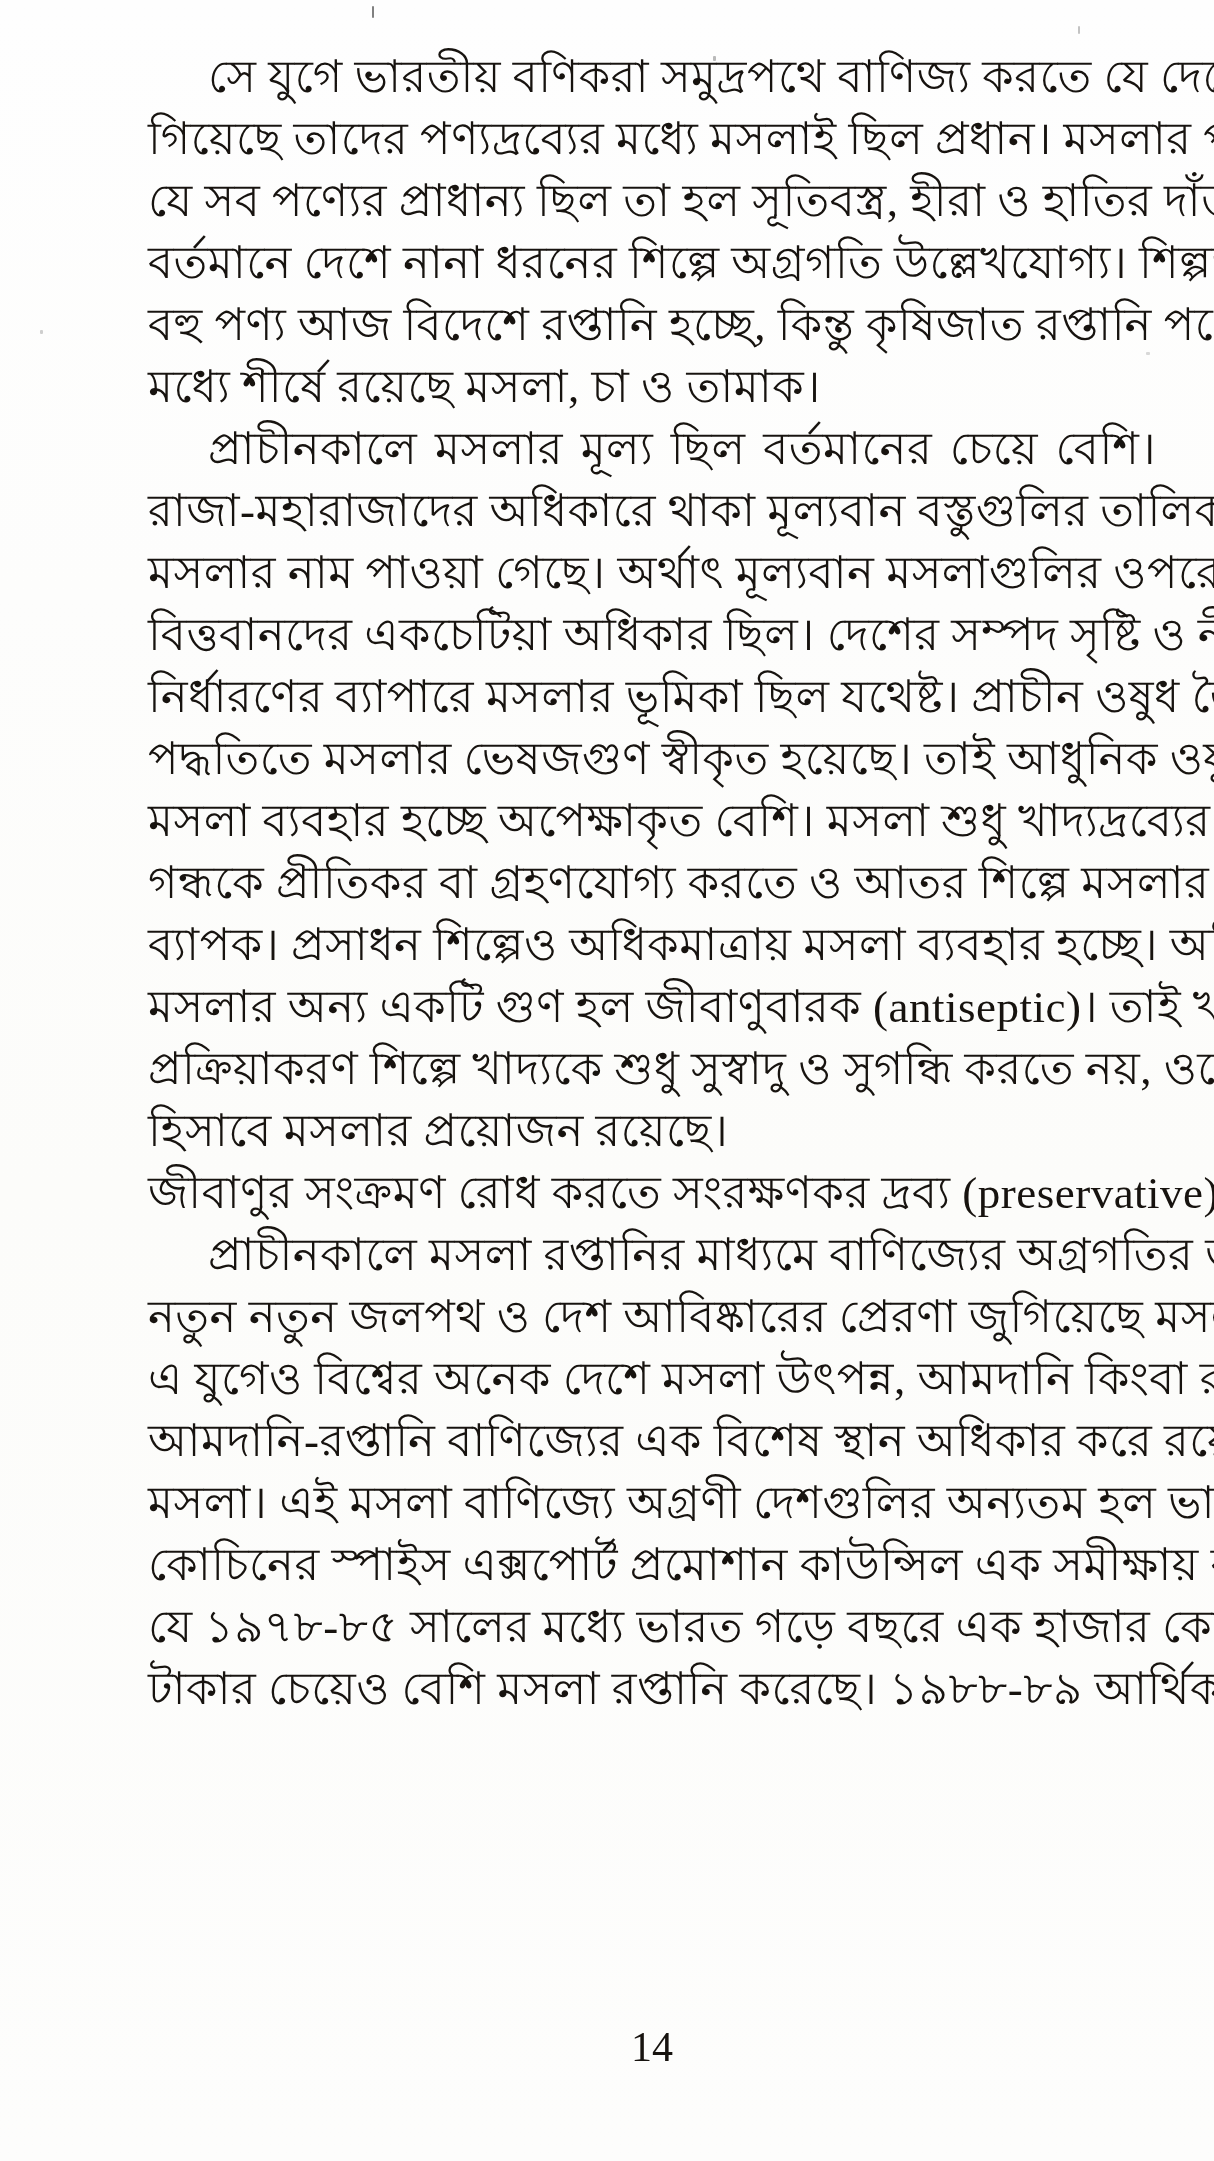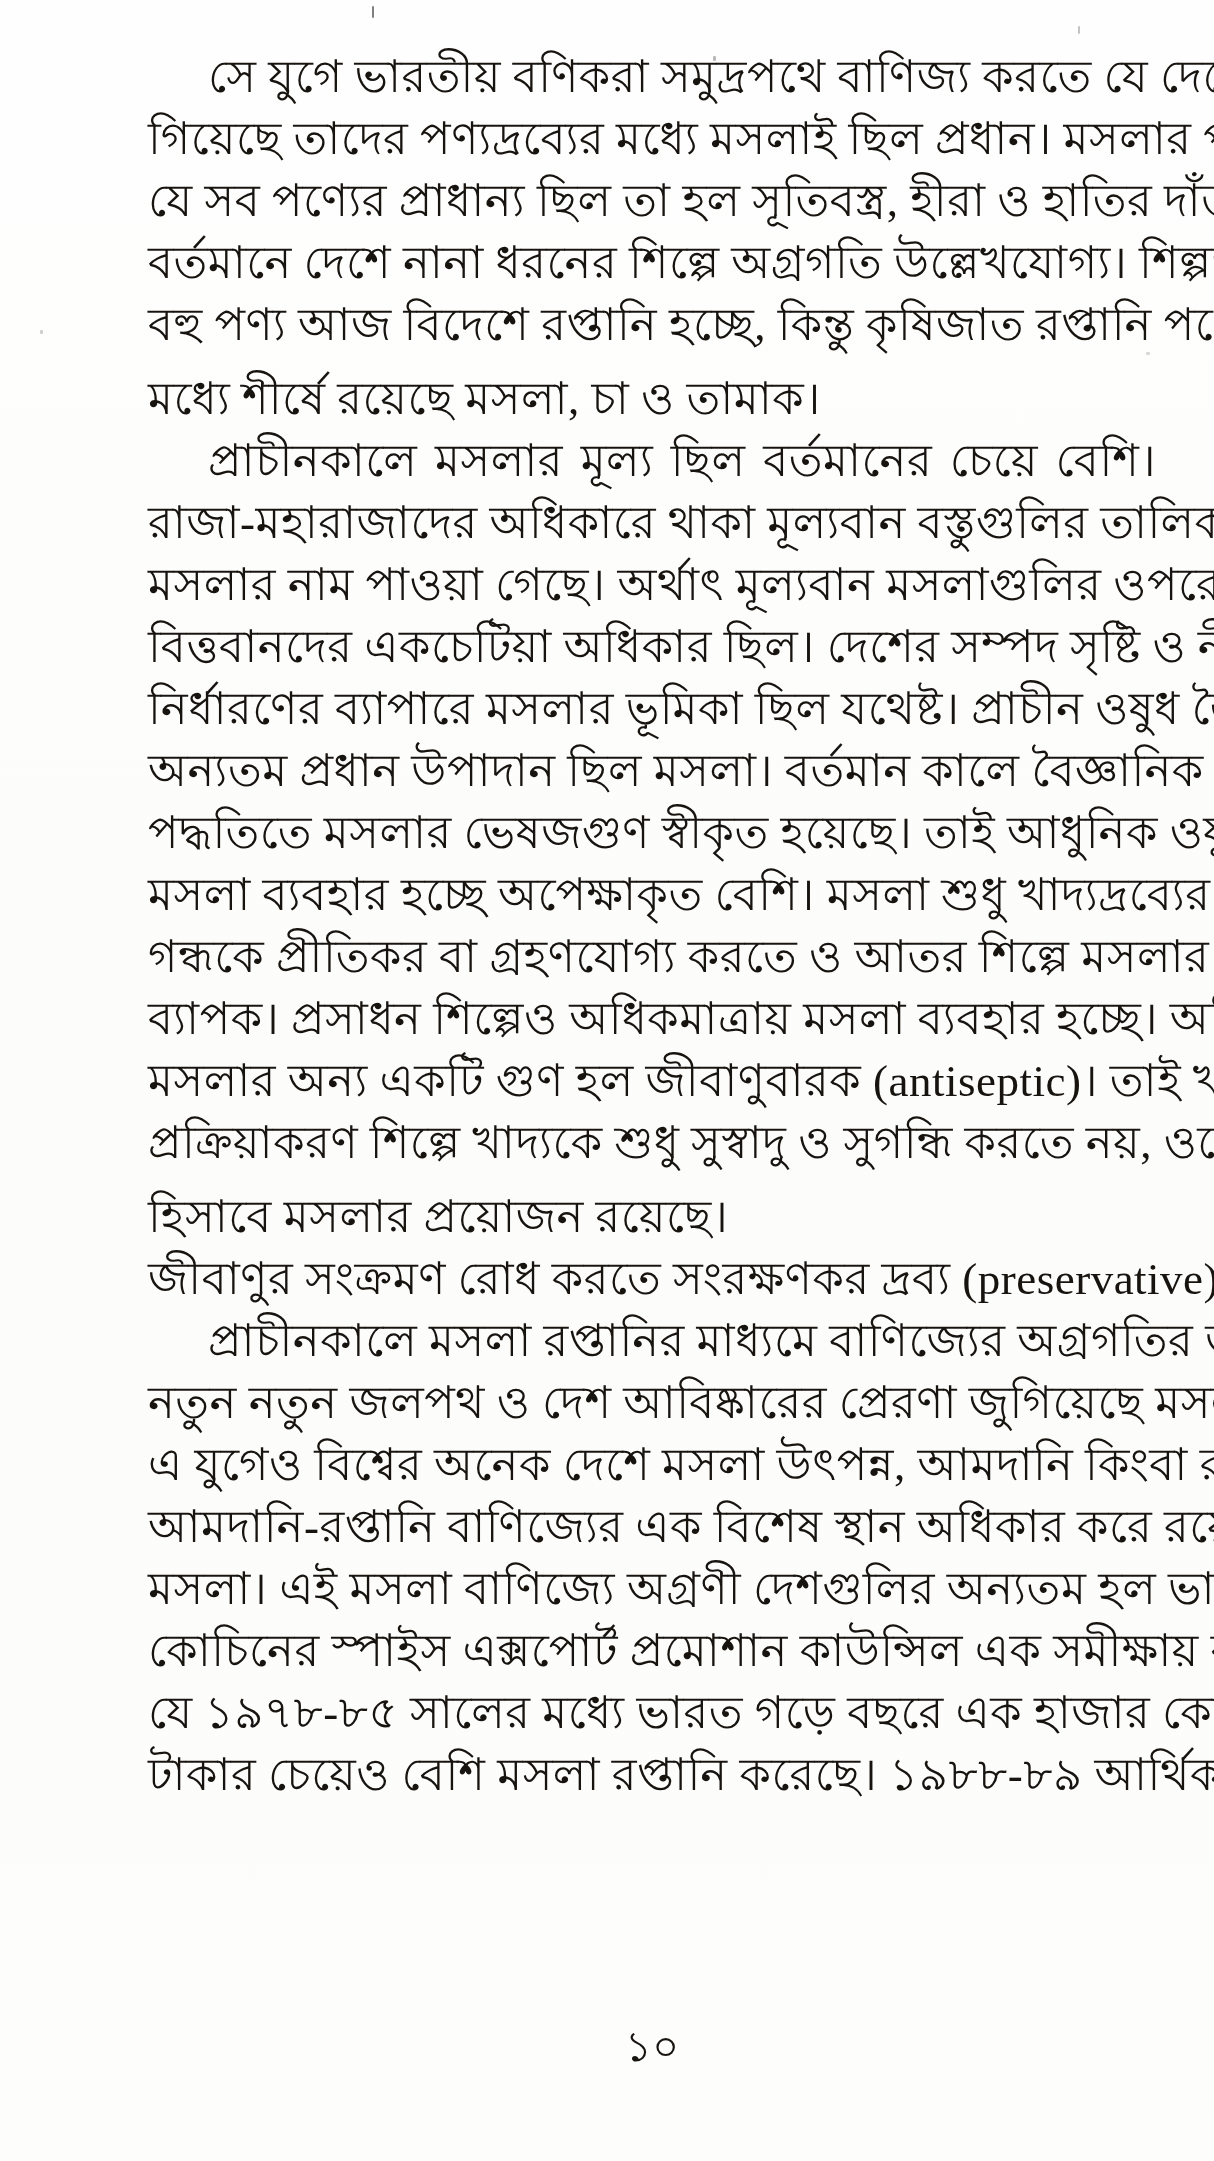--- a/index.html
+++ b/index.html
@@ -39,21 +39,20 @@
     overflow: visible;
     text-align: justify;
     text-align-last: justify;
     color: #17130f;
   }
   .line.indent {
     text-indent: 60px;
   }
   .line.last {
     text-align-last: left;
-    margin-top: 12px;
   }
   .page-number {
     position: absolute;
     left: 148px;
     top: 2016px;
     width: 1008px;
     height: 62px;
     line-height: 62px;
     text-align: center;
     font-size: 42px;
@@ -88,21 +87,20 @@
         <div class="line">বর্তমানে দেশে নানা ধরনের শিল্পে অগ্রগতি উল্লেখযোগ্য। শিল্পজাত</div>
         <div class="line">বহু পণ্য আজ বিদেশে রপ্তানি হচ্ছে, কিন্তু কৃষিজাত রপ্তানি পণ্যের</div>
         <div class="line last">মধ্যে শীর্ষে রয়েছে মসলা, চা ও তামাক।</div>
       </div>
       <div class="paragraph">
         <div class="line indent">প্রাচীনকালে মসলার মূল্য ছিল বর্তমানের চেয়ে বেশি।</div>
         <div class="line">রাজা-মহারাজাদের অধিকারে থাকা মূল্যবান বস্তুগুলির তালিকায়</div>
         <div class="line">মসলার নাম পাওয়া গেছে। অর্থাৎ মূল্যবান মসলাগুলির ওপরে কেবল</div>
         <div class="line">বিত্তবানদের একচেটিয়া অধিকার ছিল। দেশের সম্পদ সৃষ্টি ও নীতি</div>
         <div class="line">নির্ধারণের ব্যাপারে মসলার ভূমিকা ছিল যথেষ্ট। প্রাচীন ওষুধ তৈরির</div>
-        <div class="line">অন্যতম প্রধান উপাদান ছিল মসলা। বর্তমান কালে বৈজ্ঞানিক</div>
         <div class="line">পদ্ধতিতে মসলার ভেষজগুণ স্বীকৃত হয়েছে। তাই আধুনিক ওষুধে</div>
         <div class="line">মসলা ব্যবহার হচ্ছে অপেক্ষাকৃত বেশি। মসলা শুধু খাদ্যদ্রব্যের স্বাদ</div>
         <div class="line">গন্ধকে প্রীতিকর বা গ্রহণযোগ্য করতে ও আতর শিল্পে মসলার ব্যবহার</div>
         <div class="line">ব্যাপক। প্রসাধন শিল্পেও অধিকমাত্রায় মসলা ব্যবহার হচ্ছে। অধিকাংশ</div>
         <div class="line">মসলার অন্য একটি গুণ হল জীবাণুবারক (antiseptic)। তাই খাদ্য</div>
         <div class="line">প্রক্রিয়াকরণ শিল্পে খাদ্যকে শুধু সুস্বাদু ও সুগন্ধি করতে নয়, ওতে</div>
         <div class="line last">হিসাবে মসলার প্রয়োজন রয়েছে।</div>
         <div class="line">জীবাণুর সংক্রমণ রোধ করতে সংরক্ষণকর দ্রব্য (preservative)</div>
       </div>
       <div class="paragraph">
@@ -110,14 +108,14 @@
         <div class="line">নতুন নতুন জলপথ ও দেশ আবিষ্কারের প্রেরণা জুগিয়েছে মসলা।</div>
         <div class="line">এ যুগেও বিশ্বের অনেক দেশে মসলা উৎপন্ন, আমদানি কিংবা রপ্তানি</div>
         <div class="line">আমদানি-রপ্তানি বাণিজ্যের এক বিশেষ স্থান অধিকার করে রয়েছে এই</div>
         <div class="line">মসলা। এই মসলা বাণিজ্যে অগ্রণী দেশগুলির অন্যতম হল ভারত।</div>
         <div class="line">কোচিনের স্পাইস এক্সপোর্ট প্রমোশান কাউন্সিল এক সমীক্ষায় বলেছে</div>
         <div class="line">যে ১৯৭৮-৮৫ সালের মধ্যে ভারত গড়ে বছরে এক হাজার কোটি</div>
         <div class="line">টাকার চেয়েও বেশি মসলা রপ্তানি করেছে। ১৯৮৮-৮৯ আর্থিক বছরে</div>
       </div>
     </div>
 
-  <div class="page-number">১০</div>
+  <div class="page-number">14</div>
 </div>
 
 </body></html>

